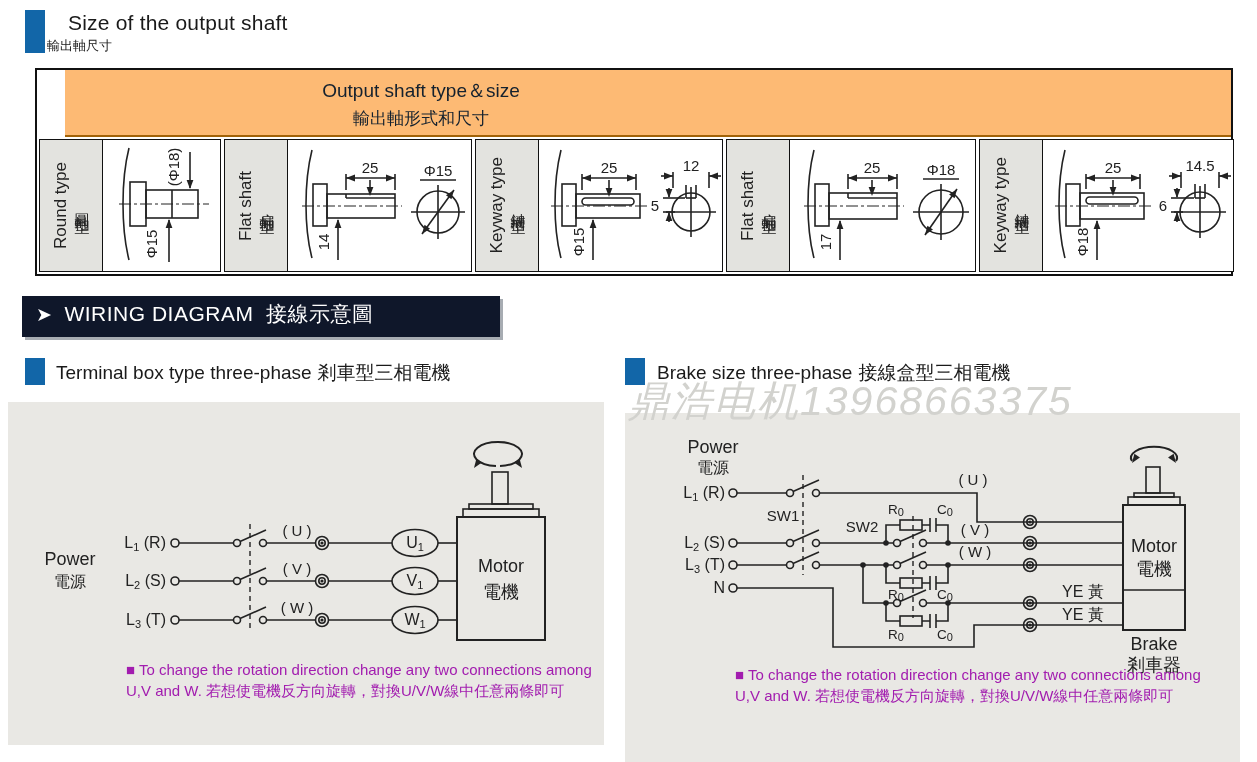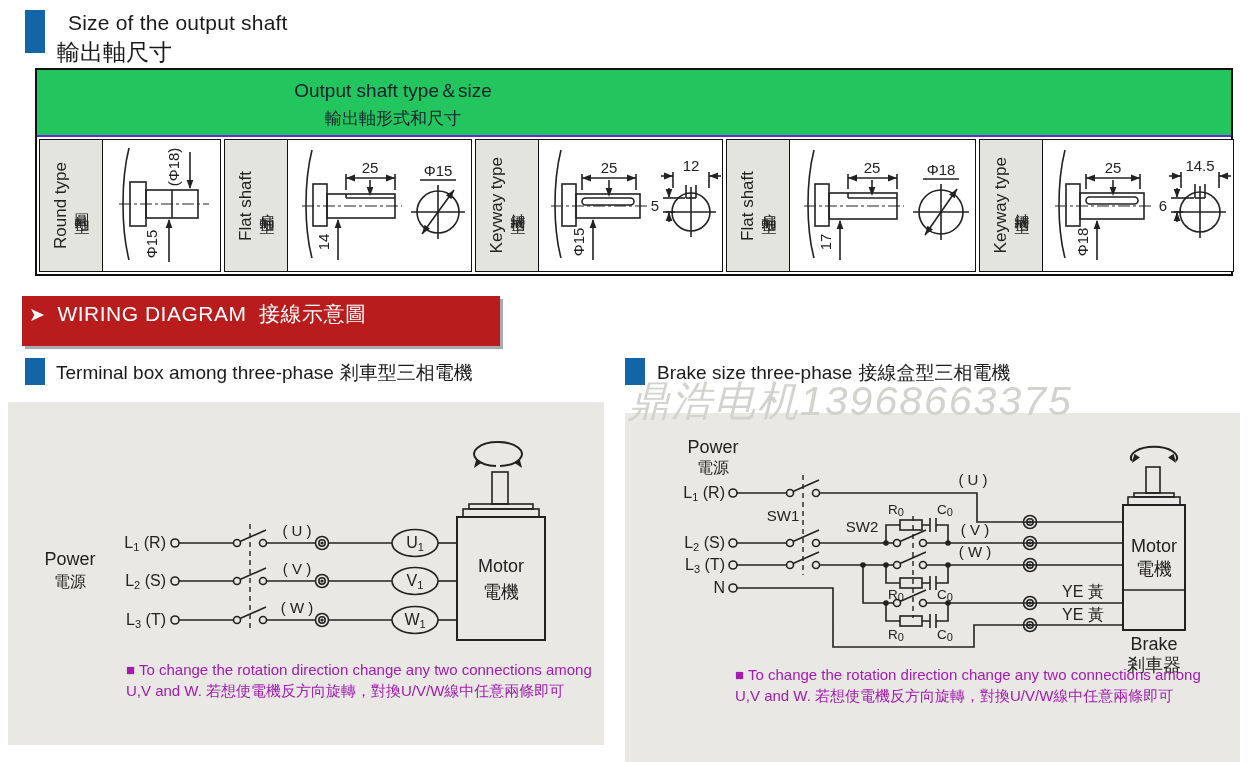--- a/index.html
+++ b/index.html
@@ -3,37 +3,37 @@
 <meta charset="utf-8">
 <style>
   html,body{margin:0;padding:0;}
   body{width:1257px;height:762px;position:relative;background:#fff;
        font-family:"Liberation Sans","DejaVu Sans",sans-serif;color:#1a1a1a;overflow:hidden;}
   .abs{position:absolute;}
   .bullet{background:#1266a8;}
   
   .sec1-bullet{left:25px;top:10px;width:20px;height:43px;}
   .sec1-en{left:68px;top:11px;font-size:21px;letter-spacing:.2px;}
-  .sec1-zh{left:57px;top:37px;font-size:23px;}
+  .sec1-zh{left:47px;top:37px;font-size:13px;}
   
   .shaft-table{left:35px;top:68px;width:1194px;border:2px solid #111;background:#fff;}
-  .shaft-header{background:#22c55e;border-bottom:2px solid #6d28d9;height:65px;}
+  .shaft-header{background:#fdba74;border-bottom:2px solid #a16207;height:65px;margin-left:28px;}
   .shaft-header-inner{width:712px;text-align:center;padding-top:8px;}
   .sh-en{font-size:19px;color:#14212e;}
   .sh-zh{font-size:17px;color:#14212e;margin-top:3px;}
   .shaft-row{display:flex;gap:3px;padding:2px;background:#fff;}
   .grp{display:flex;border:1.5px solid #111;height:131px;background:#fff;}
   .grp-label{width:62px;background:#e3e3df;border-right:1.5px solid #111;
              display:flex;align-items:center;justify-content:center;gap:1px;}
   .grp-label .en{writing-mode:vertical-rl;transform:rotate(180deg);font-size:17px;color:#222;}
   .grp-label .zh{writing-mode:vertical-rl;text-orientation:upright;font-size:15px;letter-spacing:3px;color:#222;}
   .grp-diag{background:#fff;}
   
-  .banner{left:22px;top:296px;width:478px;height:50px;background:#b91c1c;color:#fff;
-          font-size:21px;line-height:35px;padding-left:7px;box-sizing:border-box;
+  .banner{left:22px;top:296px;width:478px;height:41px;background:#0f172a;color:#fff;
+          font-size:21px;line-height:35px;padding-left:14px;box-sizing:border-box;
           box-shadow:3px 3px 0 rgba(60,70,85,.45);letter-spacing:.5px;}
   .banner .arr{margin-right:12px;font-size:19px;}
   
   .sub-bullet-l{left:25px;top:358px;width:20px;height:27px;}
   .sub-bullet-r{left:625px;top:358px;width:20px;height:27px;}
   .subh{font-size:19px;top:360px;}
   .subh-l{left:56px;}
   .subh-r{left:657px;}
   .subh .zh{margin-left:6px;}
   
@@ -265,21 +265,21 @@
 
   </div>
 </div>
 
 <div class="abs banner">
   <span class="arr">➤</span><span>WIRING DIAGRAM</span>&nbsp;&nbsp;<span>接線示意圖</span>
 </div>
 
 <div class="abs bullet sub-bullet-l"></div>
 <div class="abs subh subh-l">
-  <span>Terminal box among three-phase</span><span class="zh">剎車型三相電機</span>
+  <span>Terminal box type three-phase</span><span class="zh">剎車型三相電機</span>
 </div>
 <div class="abs bullet sub-bullet-r"></div>
 <div class="abs subh subh-r">
   <span>Brake size three-phase</span><span class="zh">接線盒型三相電機</span>
 </div>
 
 <div class="abs watermark">鼎浩电机13968663375</div>
 
 <div class="abs panel panel-l">
   <svg width="596" height="262" viewBox="0 0 596 262">

